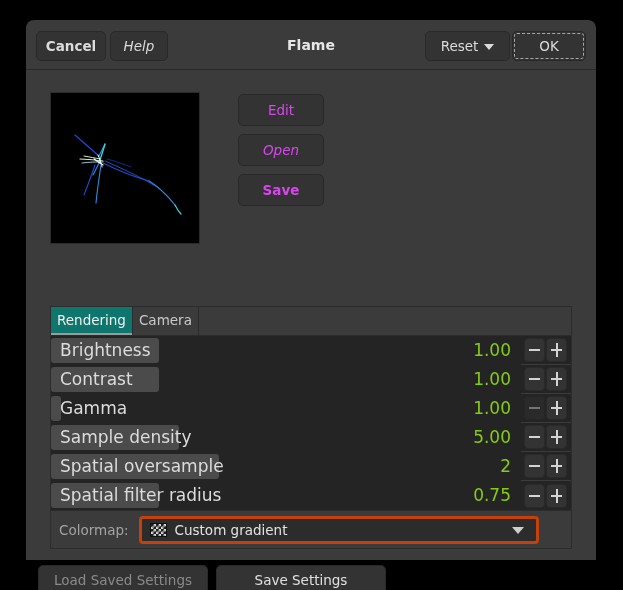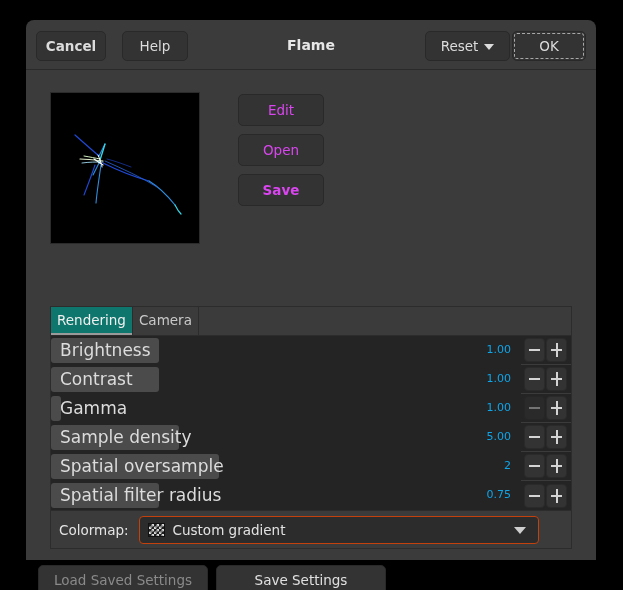--- a/index.html
+++ b/index.html
@@ -38,21 +38,21 @@
     border-radius: 5px;
     color: #dcdcdc;
     font-size: 13.5px;
     line-height: 28px;
     text-align: center;
     box-sizing: border-box;
     cursor: pointer;
     user-select: none;
   }
   #btn-cancel { left: 10px;  width: 70px; font-weight: bold; }
-  #btn-help   { left: 96px;  width: 66px; }
+  #btn-help   { left: 84px;  width: 58px; font-style: italic; }
   #btn-reset  { left: 399px; width: 85px; }
   #btn-ok     { left: 486px; width: 74px; outline: 1px dashed #a8a8a8; outline-offset: -3px; }
   .reset-inner { display: flex; align-items: center; justify-content: center; gap: 6px; height: 100%; }
   .chev { display: inline-block; width: 0; height: 0;
           border-left: 5px solid transparent; border-right: 5px solid transparent;
           border-top: 6px solid #dcdcdc; position: relative; top: 1px; }
   .dlg-title {
     position: absolute; left: 0; right: 0; top: 0; height: 50px;
     line-height: 50px; text-align: center;
     color: #e6e6e6; font-size: 14px; font-weight: bold;
@@ -72,21 +72,21 @@
   .preview svg { display: block; }
 
   .sidebtn {
     position: absolute; left: 212px;
     width: 86px; height: 32px;
     background: #333333; border: 1px solid #292929; border-radius: 5px;
     color: #d946ef; font-size: 13.5px; line-height: 30px; text-align: center;
     box-sizing: border-box; cursor: pointer; user-select: none;
   }
   #btn-edit { top: 24px; }
-  #btn-open { top: 64px; }
+  #btn-open { top: 64px; font-style: italic; }
   #btn-save { top: 104px; font-weight: bold; }
 
   
   .notebook {
     position: absolute; left: 24px; top: 236px;
     width: 522px;
     background: #3b3b3b;
     border: 1px solid #2c2c2c;
     box-sizing: border-box;
   }
@@ -124,21 +124,21 @@
   .fill {
     position: absolute; left: 0; top: 2px; bottom: 2px;
     background: #4b4b4b; border-radius: 3px;
   }
   .slabel {
     position: absolute; left: 9px; top: 0; height: 29px; line-height: 28px;
     font-size: 17px; color: #dcdcdc; white-space: nowrap;
   }
   .sval {
     position: absolute; right: 10px; top: 0; height: 29px; line-height: 28px;
-    font-size: 11px; color: #0ea5e9; white-space: nowrap;
+    font-size: 17px; color: #84cc16; white-space: nowrap;
   }
   .spin {
     flex: 0 0 auto; width: 21px; height: 24px; margin-right: 1px;
     background: #333333; border: 1px solid #2a2a2a; border-radius: 4px;
     position: relative; cursor: pointer; box-sizing: border-box;
   }
   .spin.dim { opacity: 0.45; cursor: default; }
   .spin .h {
     position: absolute; left: 4px; right: 4px; top: 50%; height: 2px;
     margin-top: -1px; background: #d4d4d4;
@@ -150,24 +150,24 @@
   .spinwrap { display: flex; align-items: center; padding-left: 3px; padding-right: 3px; }
 
   
   .cmrow {
     display: flex; align-items: center;
     height: 38px; padding: 0 8px;
     background: #3b3b3b;
     border-top: 1px solid #2c2c2c;
     box-sizing: border-box;
   }
-  .cmlabel { font-size: 13.5px; color: #e5e5e5; margin-right: 10px; }
+  .cmlabel { font-size: 13.5px; color: #a3a3a3; margin-right: 10px; }
   .combo {
     position: relative; flex: 0 0 auto; width: 400px; height: 28px;
-    background: #2c2c2c; border: 1px solid #c2410c; border-radius: 4px;
+    background: #2c2c2c; border: 3px solid #c2410c; border-radius: 4px;
     display: flex; align-items: center; cursor: pointer; box-sizing: border-box;
   }
   .swatch {
     width: 15px; height: 12px; margin-left: 8px; flex: 0 0 auto;
     background-image:
       linear-gradient(45deg, #d8d8d8 25%, transparent 25%, transparent 75%, #d8d8d8 75%),
       linear-gradient(45deg, #d8d8d8 25%, #202020 25%, #202020 75%, #d8d8d8 75%);
     background-size: 5px 5px;
     background-position: 0 0, 2.5px 2.5px;
     border: 1px solid #111;

